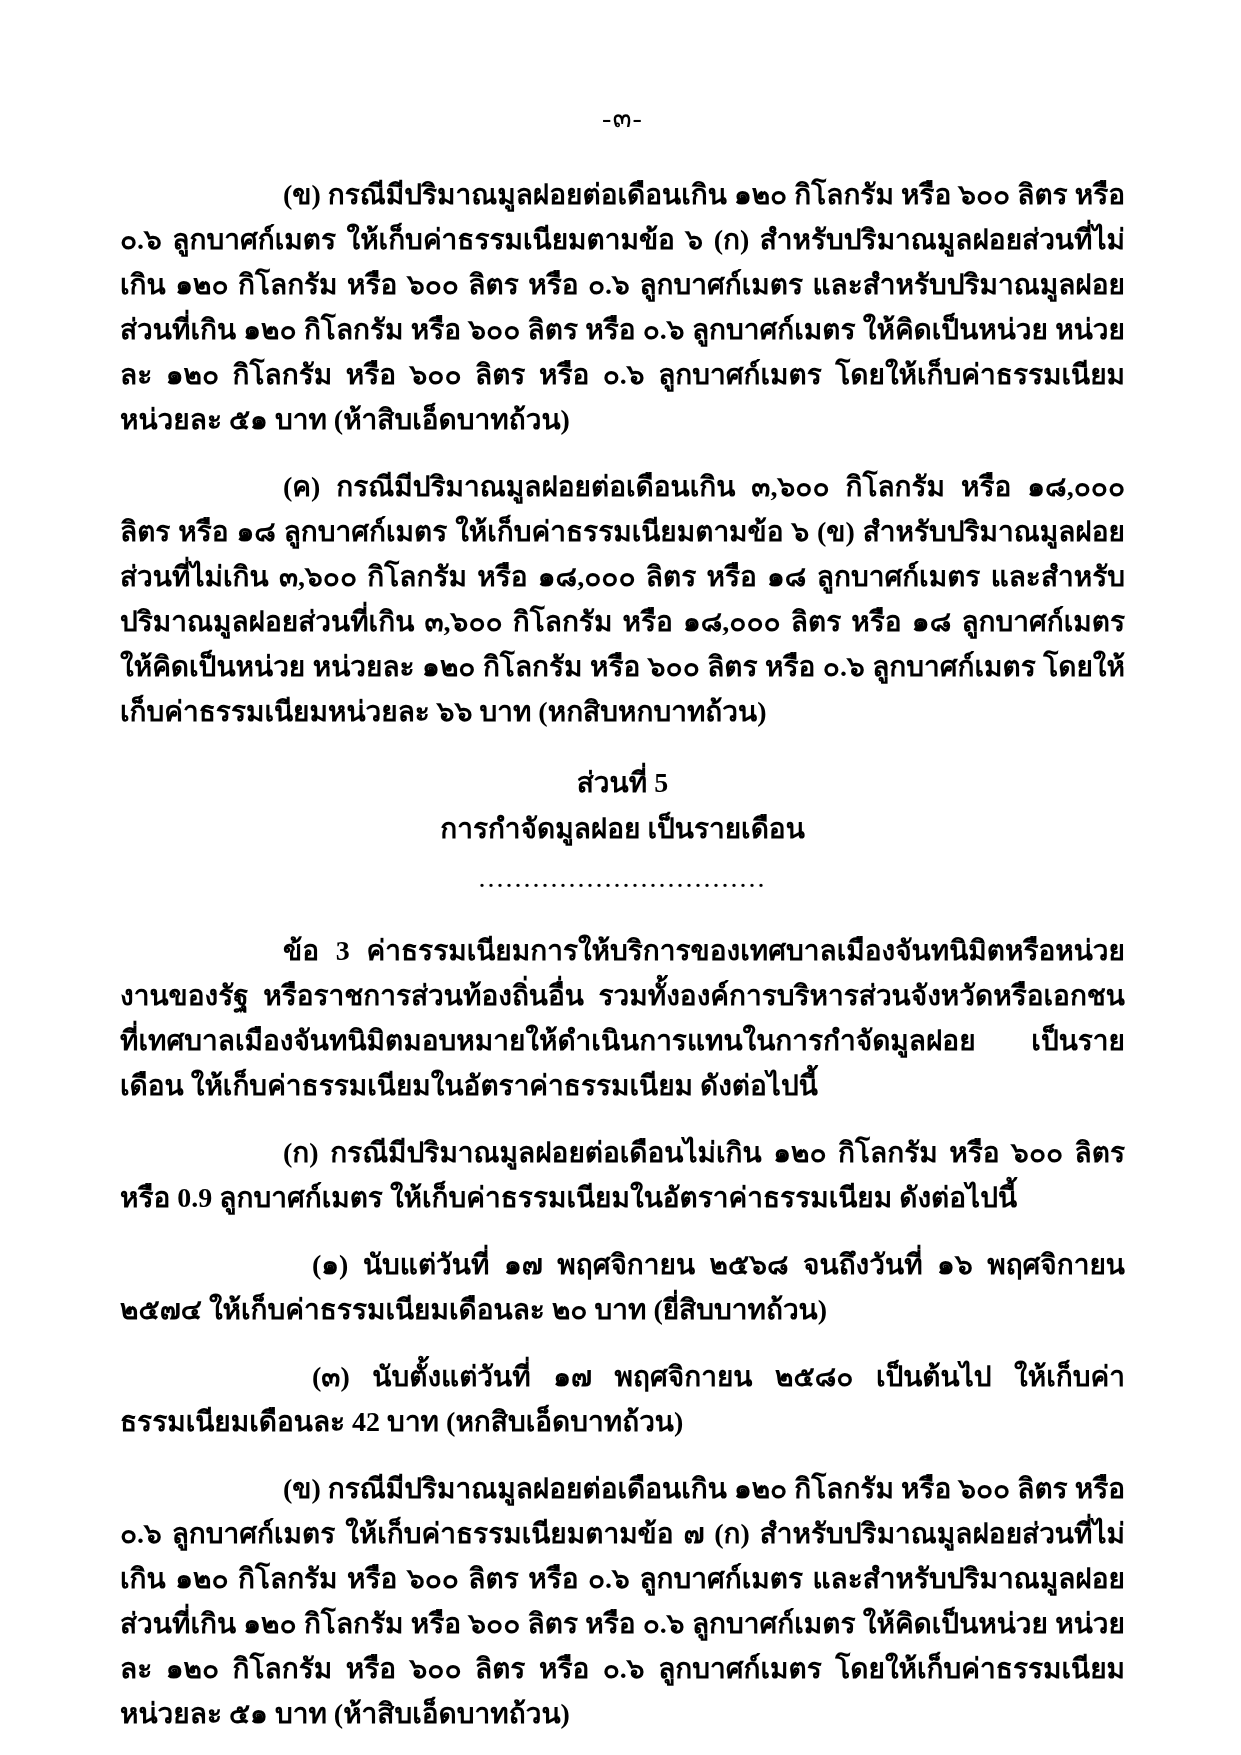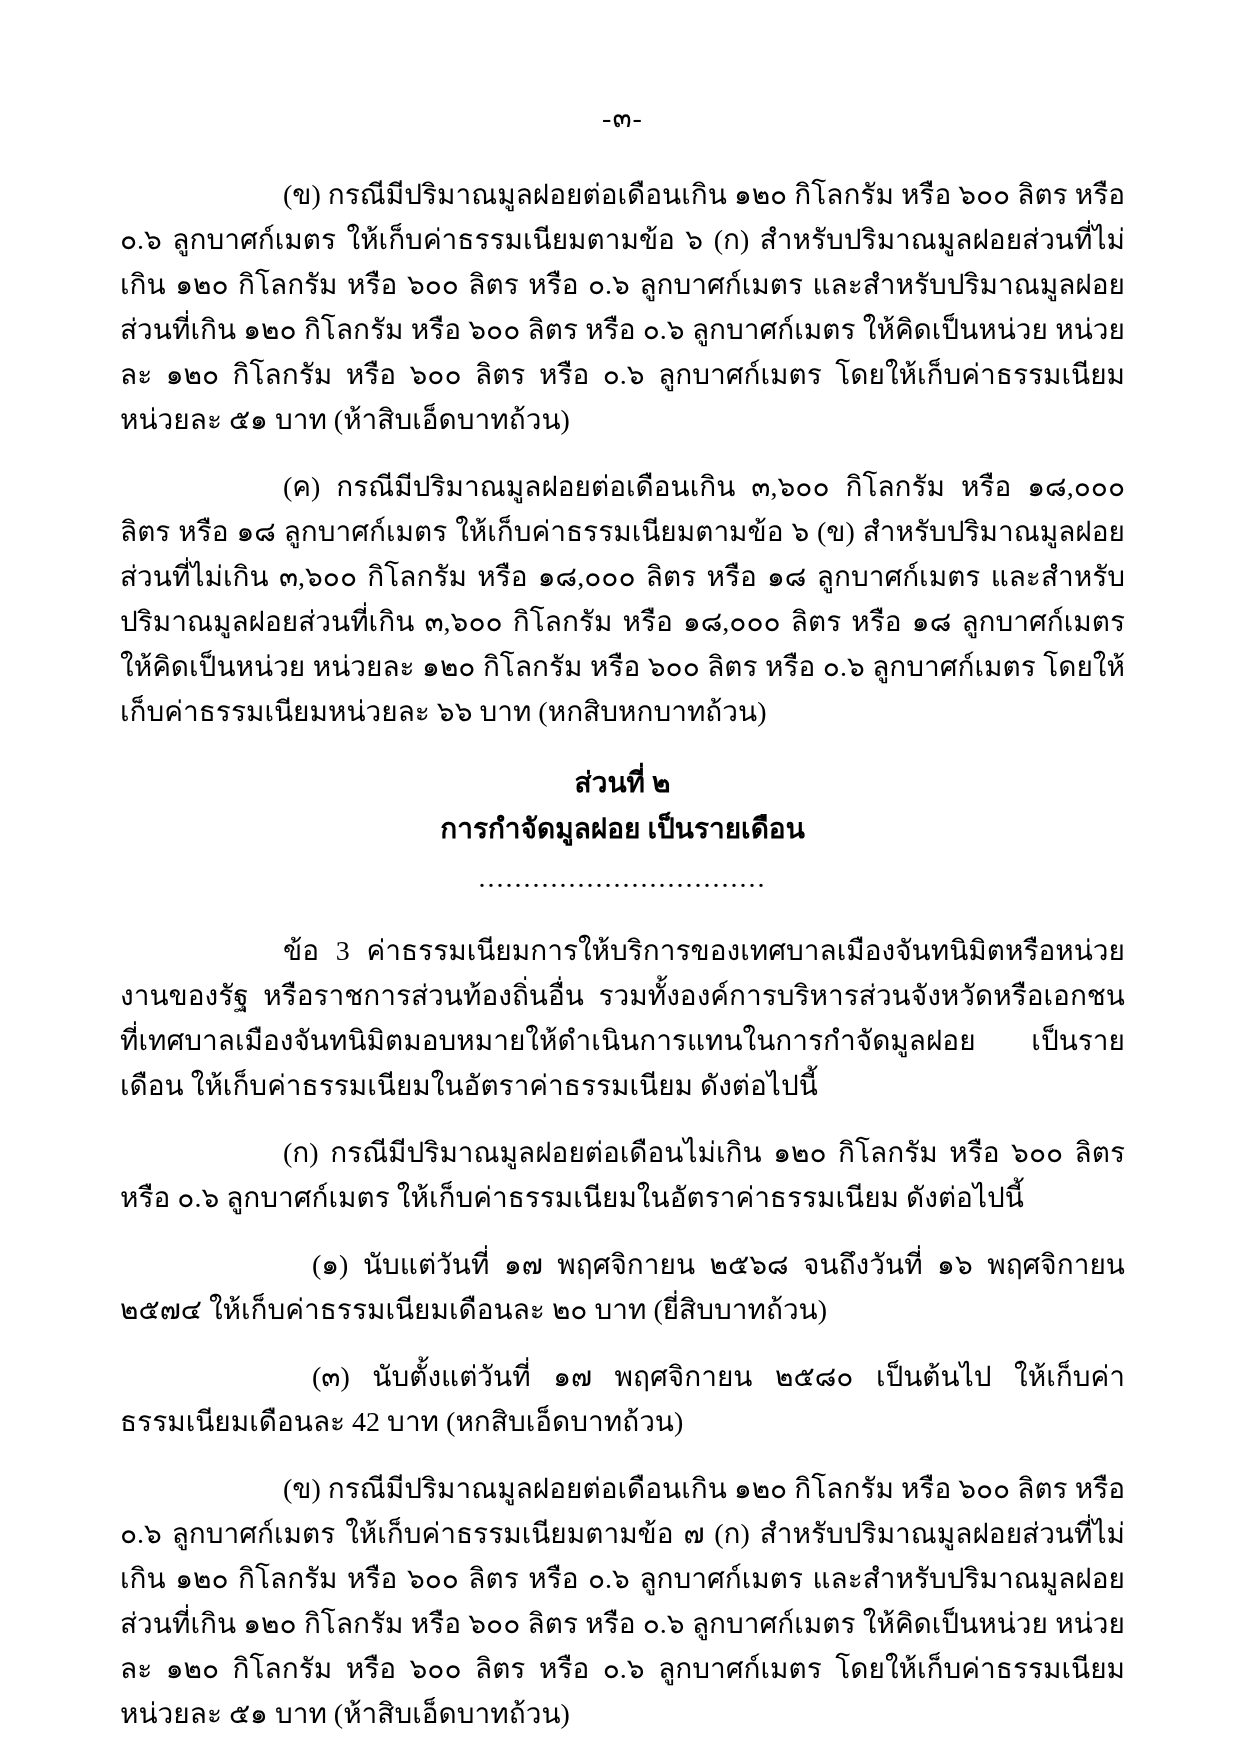--- a/index.html
+++ b/index.html
@@ -21,20 +21,21 @@
   }
   .page-number {
     text-align: center;
     margin: 0 0 32px 0;
     letter-spacing: 1px;
   }
   .para {
     margin: 0 0 22px 0;
     text-align: justify;
     text-indent: 163px;
+    font-weight: bold;
   }
   .para.sub {
     text-indent: 192px;
   }
   .section-heading {
     margin: 26px 0 30px 0;
     text-align: center;
     font-weight: bold;
     line-height: 46px;
   }
@@ -50,28 +51,28 @@
 
 <div class="page">
 
   <div class="page-number">-๓-</div>
 
   <p class="para">(ข) กรณีมีปริมาณมูลฝอยต่อเดือนเกิน ๑๒๐ กิโลกรัม หรือ ๖๐๐ ลิตร หรือ ๐.๖ ลูกบาศก์เมตร ให้เก็บค่าธรรมเนียมตามข้อ ๖ (ก) สำหรับปริมาณมูลฝอยส่วนที่ไม่เกิน ๑๒๐ กิโลกรัม หรือ ๖๐๐ ลิตร หรือ ๐.๖ ลูกบาศก์เมตร และสำหรับปริมาณมูลฝอยส่วนที่เกิน ๑๒๐ กิโลกรัม หรือ ๖๐๐ ลิตร หรือ ๐.๖ ลูกบาศก์เมตร ให้คิดเป็นหน่วย หน่วยละ ๑๒๐ กิโลกรัม หรือ ๖๐๐ ลิตร หรือ ๐.๖ ลูกบาศก์เมตร โดยให้เก็บค่าธรรมเนียมหน่วยละ ๕๑ บาท (ห้าสิบเอ็ดบาทถ้วน)</p>
 
   <p class="para">(ค) กรณีมีปริมาณมูลฝอยต่อเดือนเกิน ๓,๖๐๐ กิโลกรัม หรือ ๑๘,๐๐๐ ลิตร หรือ ๑๘ ลูกบาศก์เมตร ให้เก็บค่าธรรมเนียมตามข้อ ๖ (ข) สำหรับปริมาณมูลฝอยส่วนที่ไม่เกิน ๓,๖๐๐ กิโลกรัม หรือ ๑๘,๐๐๐ ลิตร หรือ ๑๘ ลูกบาศก์เมตร และสำหรับปริมาณมูลฝอยส่วนที่เกิน ๓,๖๐๐ กิโลกรัม หรือ ๑๘,๐๐๐ ลิตร หรือ ๑๘ ลูกบาศก์เมตร ให้คิดเป็นหน่วย หน่วยละ ๑๒๐ กิโลกรัม หรือ ๖๐๐ ลิตร หรือ ๐.๖ ลูกบาศก์เมตร โดยให้เก็บค่าธรรมเนียมหน่วยละ ๖๖ บาท (หกสิบหกบาทถ้วน)</p>
 
   <div class="section-heading">
-    <div>ส่วนที่ ๒</div>
+    <div>ส่วนที่ 5</div>
     <div>การกำจัดมูลฝอย เป็นรายเดือน</div>
     <div class="divider">................................</div>
   </div>
 
   <p class="para">ข้อ 3 ค่าธรรมเนียมการให้บริการของเทศบาลเมืองจันทนิมิตหรือหน่วยงานของรัฐ หรือราชการส่วนท้องถิ่นอื่น รวมทั้งองค์การบริหารส่วนจังหวัดหรือเอกชนที่เทศบาลเมืองจันทนิมิตมอบหมายให้ดำเนินการแทนในการกำจัดมูลฝอย  เป็นรายเดือน ให้เก็บค่าธรรมเนียมในอัตราค่าธรรมเนียม ดังต่อไปนี้</p>
 
-  <p class="para">(ก) กรณีมีปริมาณมูลฝอยต่อเดือนไม่เกิน ๑๒๐ กิโลกรัม หรือ ๖๐๐ ลิตร หรือ ๐.๖ ลูกบาศก์เมตร ให้เก็บค่าธรรมเนียมในอัตราค่าธรรมเนียม ดังต่อไปนี้</p>
+  <p class="para">(ก) กรณีมีปริมาณมูลฝอยต่อเดือนไม่เกิน ๑๒๐ กิโลกรัม หรือ ๖๐๐ ลิตร หรือ 0.9 ลูกบาศก์เมตร ให้เก็บค่าธรรมเนียมในอัตราค่าธรรมเนียม ดังต่อไปนี้</p>
 
   <p class="para sub">(๑) นับแต่วันที่ ๑๗ พฤศจิกายน ๒๕๖๘ จนถึงวันที่ ๑๖ พฤศจิกายน ๒๕๗๔ ให้เก็บค่าธรรมเนียมเดือนละ ๒๐ บาท (ยี่สิบบาทถ้วน)</p>
 
 
   <p class="para sub">(๓) นับตั้งแต่วันที่ ๑๗ พฤศจิกายน ๒๕๘๐ เป็นต้นไป ให้เก็บค่าธรรมเนียมเดือนละ 42 บาท (หกสิบเอ็ดบาทถ้วน)</p>
 
   <p class="para">(ข) กรณีมีปริมาณมูลฝอยต่อเดือนเกิน ๑๒๐ กิโลกรัม หรือ ๖๐๐ ลิตร หรือ ๐.๖ ลูกบาศก์เมตร ให้เก็บค่าธรรมเนียมตามข้อ ๗ (ก) สำหรับปริมาณมูลฝอยส่วนที่ไม่เกิน ๑๒๐ กิโลกรัม หรือ ๖๐๐ ลิตร หรือ ๐.๖ ลูกบาศก์เมตร และสำหรับปริมาณมูลฝอยส่วนที่เกิน ๑๒๐ กิโลกรัม หรือ ๖๐๐ ลิตร หรือ ๐.๖ ลูกบาศก์เมตร ให้คิดเป็นหน่วย หน่วยละ ๑๒๐ กิโลกรัม หรือ ๖๐๐ ลิตร หรือ ๐.๖ ลูกบาศก์เมตร โดยให้เก็บค่าธรรมเนียมหน่วยละ ๕๑ บาท (ห้าสิบเอ็ดบาทถ้วน)</p>
 
 </div>
 

